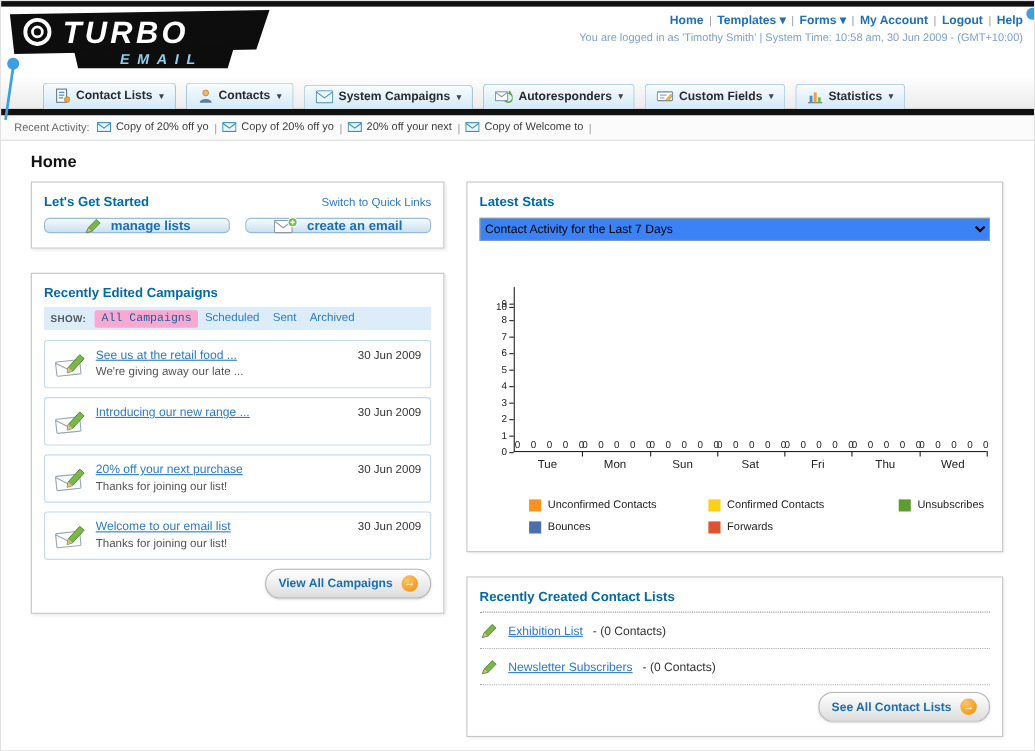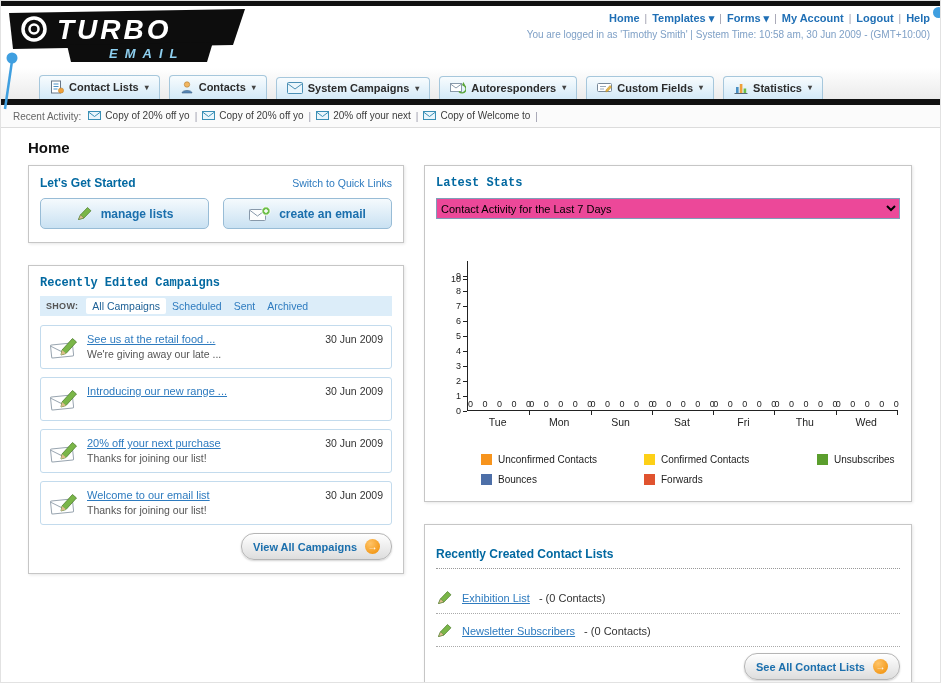--- a/index.html
+++ b/index.html
@@ -37,55 +37,55 @@
   .act-text { max-width:92px; overflow:hidden; white-space:nowrap; }
 
   .page-title { font-size:15px; font-weight:bold; color:#111; margin:11px 0 9px 27px; }
 
   .columns { display:flex; gap:20px; padding:0 28px 0 27px; align-items:flex-start; }
   .col-left { width:376px; flex:none; }
   .col-right { flex:1; }
 
   .panel { border:1px solid #c6c6c6; background:#fff; box-shadow:1px 1px 3px rgba(0,0,0,.10); margin-bottom:22px; }
   .panel-title { font-size:12px; font-weight:bold; color:#0369a1; }
-  .pad { padding:10px 11px 6px;font-family:Liberation Mono, monospace; }
+  .pad { padding:10px 11px 6px; }
   .panel-head { display:flex; justify-content:space-between; align-items:baseline; padding:10px 11px 4px; }
   .link { color:#2e7bbf; font-size:10.5px; text-decoration:none; }
 
   
   .gs-buttons { display:flex; gap:14px; padding:4px 11px 13px; }
-  .gs-btn { flex:1; display:flex; align-items:center; justify-content:center; gap:8px; height:31px;
+  .gs-btn { flex:1; display:flex; align-items:center; justify-content:center; gap:8px; height:14px;
             background:linear-gradient(#f5fafd,#c9e1f2); border:1px solid #98bcd6; border-radius:5px;
             font-family:inherit; font-size:12px; font-weight:bold; color:#1b6fad; cursor:pointer; }
 
   
   .camp-tabs { margin:0 11px; background:#dcedf9; padding:4px 6px; font-size:10.5px;
                display:flex; gap:8px; align-items:center; }
   .show-label { color:#555; font-size:9px; font-weight:bold; letter-spacing:.3px; }
   .camp-tab { color:#2e7bbf; cursor:pointer; padding:2px 6px; }
-  .camp-tab.active { background:#ffffff; border-radius:2px; color:#1c5f95; }
+  .camp-tab.active { background:#f9a8d4; border-radius:2px; color:#1c5f95;font-family:Liberation Mono, monospace; }
   .camp-rows { padding:9px 11px 2px; display:flex; flex-direction:column; gap:8px; }
   .camp-row { border:1px solid #c3dbed; border-radius:3px; padding:5px 8px; display:flex; gap:8px; min-height:44px; }
   .camp-icon { flex:none; align-self:center; }
   .camp-text { flex:1; padding-top:2px; }
   .camp-title { color:#2e7bbf; font-size:11px; text-decoration:underline; display:block; }
   .camp-sub { color:#555; font-size:10.5px; margin-top:3px; }
   .camp-date { font-size:10.5px; color:#333; flex:none; padding-top:2px; }
   .panel-foot { display:flex; justify-content:flex-end; padding:6px 11px 13px; }
   .pill-btn { display:inline-flex; align-items:center; gap:8px; padding:5px 11px;
               background:linear-gradient(#ffffff,#dddddd); border:1px solid #b5b5b5; border-radius:13px;
               font-family:inherit; font-size:11px; font-weight:bold; color:#1b6fad; cursor:pointer;
               box-shadow:0 1px 2px rgba(0,0,0,.18); }
   .arrow-circle { width:15px; height:15px; border-radius:50%; flex:none;
                   background:radial-gradient(circle at 35% 30%, #ffc468, #ef8b00);
                   color:#fff; font-size:10px; line-height:15px; text-align:center; font-weight:bold; }
 
   
   .select-wrap { padding:2px 11px 6px; }
-  .stats-select { width:100%; height:21px; font-family:inherit; font-size:11px; border:1px solid #7f9db9; background:#ec4899; }
+  .stats-select { width:100%; height:21px; font-family:inherit; font-size:11px; border:1px solid #7f9db9; background:#3b82f6; }
   .chart { display:flex; margin:36px 14px 0 16px; }
   .y-axis { position:relative; width:26px; height:150px; flex:none; }
   .ytick { position:absolute; right:0; display:flex; align-items:center; gap:2px;
            font-size:9px; color:#222; transform:translateY(50%); }
   .ydash { width:4px; height:1px; background:#222; }
   .plot-wrap { flex:1; }
   .plot { position:relative; height:150px; border-left:1px solid #222; border-bottom:1px solid #222; display:flex; }
   .cgroup { flex:1; position:relative; }
   .cgroup::after { content:""; position:absolute; right:-1px; bottom:-5px; width:1px; height:5px; background:#222; }
   .bars { position:absolute; left:0; right:0; bottom:0; display:flex; justify-content:center; align-items:flex-end; gap:2px; }
@@ -93,21 +93,21 @@
   .gvals { position:absolute; bottom:1px; width:100%; text-align:center; font-size:9px; color:#222;
            letter-spacing:3.5px; white-space:nowrap; }
   .x-labels { display:flex; }
   .xlab { flex:1; text-align:center; font-size:10.5px; color:#222; padding-top:5px; }
   .legend { display:grid; grid-template-columns:163px 173px 1fr; gap:9px 0;
             margin:26px 14px 16px 56px; font-size:10px; color:#222; }
   .legend-item { display:flex; align-items:center; gap:6px;text-align:center; }
   .swatch { width:11px; height:11px; flex:none; }
 
   
-  .lists .panel-title { margin:12px 11px; padding:10px 0 7px; border-bottom:1px dotted #999; }
+  .lists .panel-title { margin:0 11px; padding:10px 0 7px; border-bottom:1px dotted #999; }
   .list-item { display:flex; align-items:center; gap:9px; margin:0 11px; padding:9px 0 8px;
                border-bottom:1px dotted #aaa; font-size:11px; }
   .list-link { color:#2e7bbf; text-decoration:underline; }
   .list-suffix { color:#333; }
 </style>
 </head>
 <body>
 
 <div class="page">
   <div class="top-strip"></div>

